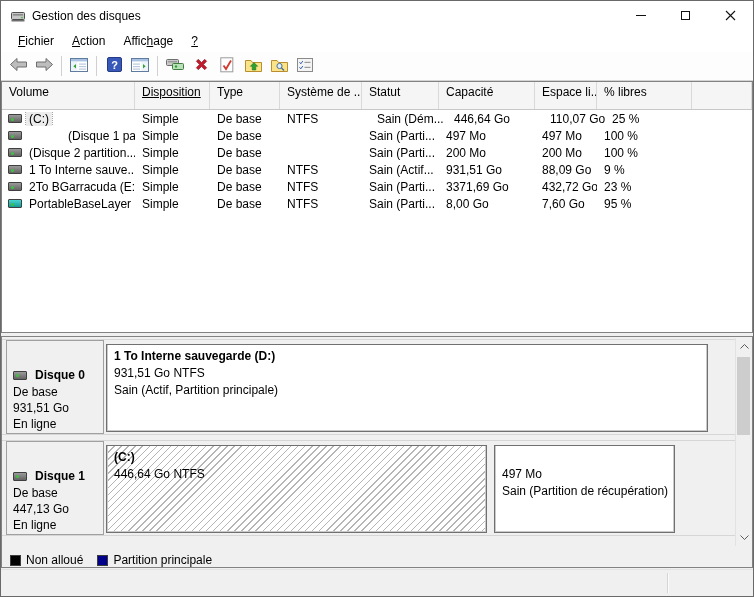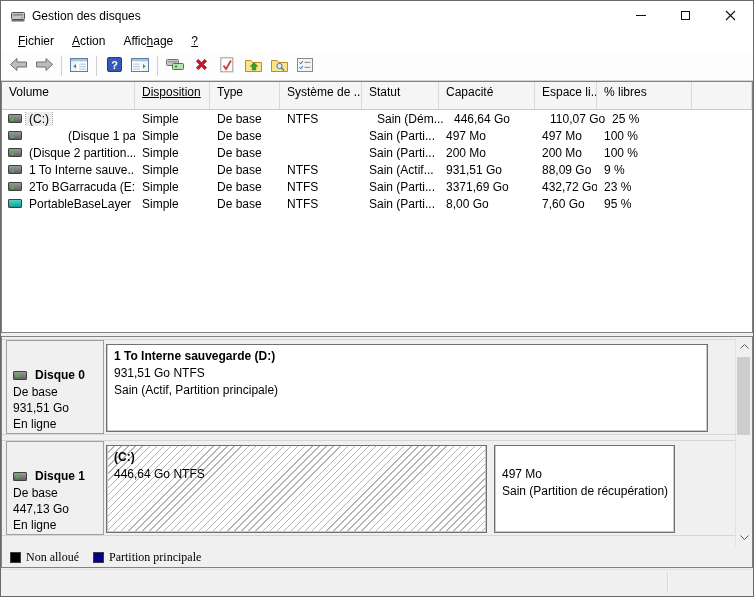--- a/index.html
+++ b/index.html
@@ -59,21 +59,21 @@
   .p-line { line-height:17px; white-space:nowrap; }
   .p-title { font-weight:bold; }
 
   
   .vscroll { position:absolute; top:1px; right:1px; bottom:21px; width:16px; background:#f0f0f0; border-left:1px solid #e2e2e2; }
   .sc-btn { position:absolute; left:0; width:16px; height:17px; display:flex; align-items:center; justify-content:center; }
   .sc-up { top:0; } .sc-down { bottom:0; }
   .sc-thumb { position:absolute; left:1px; width:13px; top:19px; height:78px; background:#cdcdcd; }
 
   
-  .legend { position:absolute; left:0; right:0; bottom:0; height:20px; display:flex; align-items:center; padding-left:8px; gap:6px; background:#f0f0f0;font-family:Liberation Serif, serif; }
+  .legend { position:absolute; left:0; right:0; bottom:0; height:20px; display:flex; align-items:flex-end; padding-left:8px; gap:6px; background:#f0f0f0; }
   .lg-item { display:flex; align-items:center; gap:5px; margin-right:8px; }
   .lg-swatch { width:11px; height:11px; border:1px solid #3c3c3c; }
 
   
   .statusbar { flex:1; background:#f0f0f0; position:relative; border-top:1px solid #e3e3e3; margin-top:1px; }
   .sb-sep { position:absolute; left:666px; top:3px; bottom:3px; width:1px; background:#d5d5d5; box-shadow:1px 0 0 #fafafa; }
 </style>
 </head>
 <body>
 

